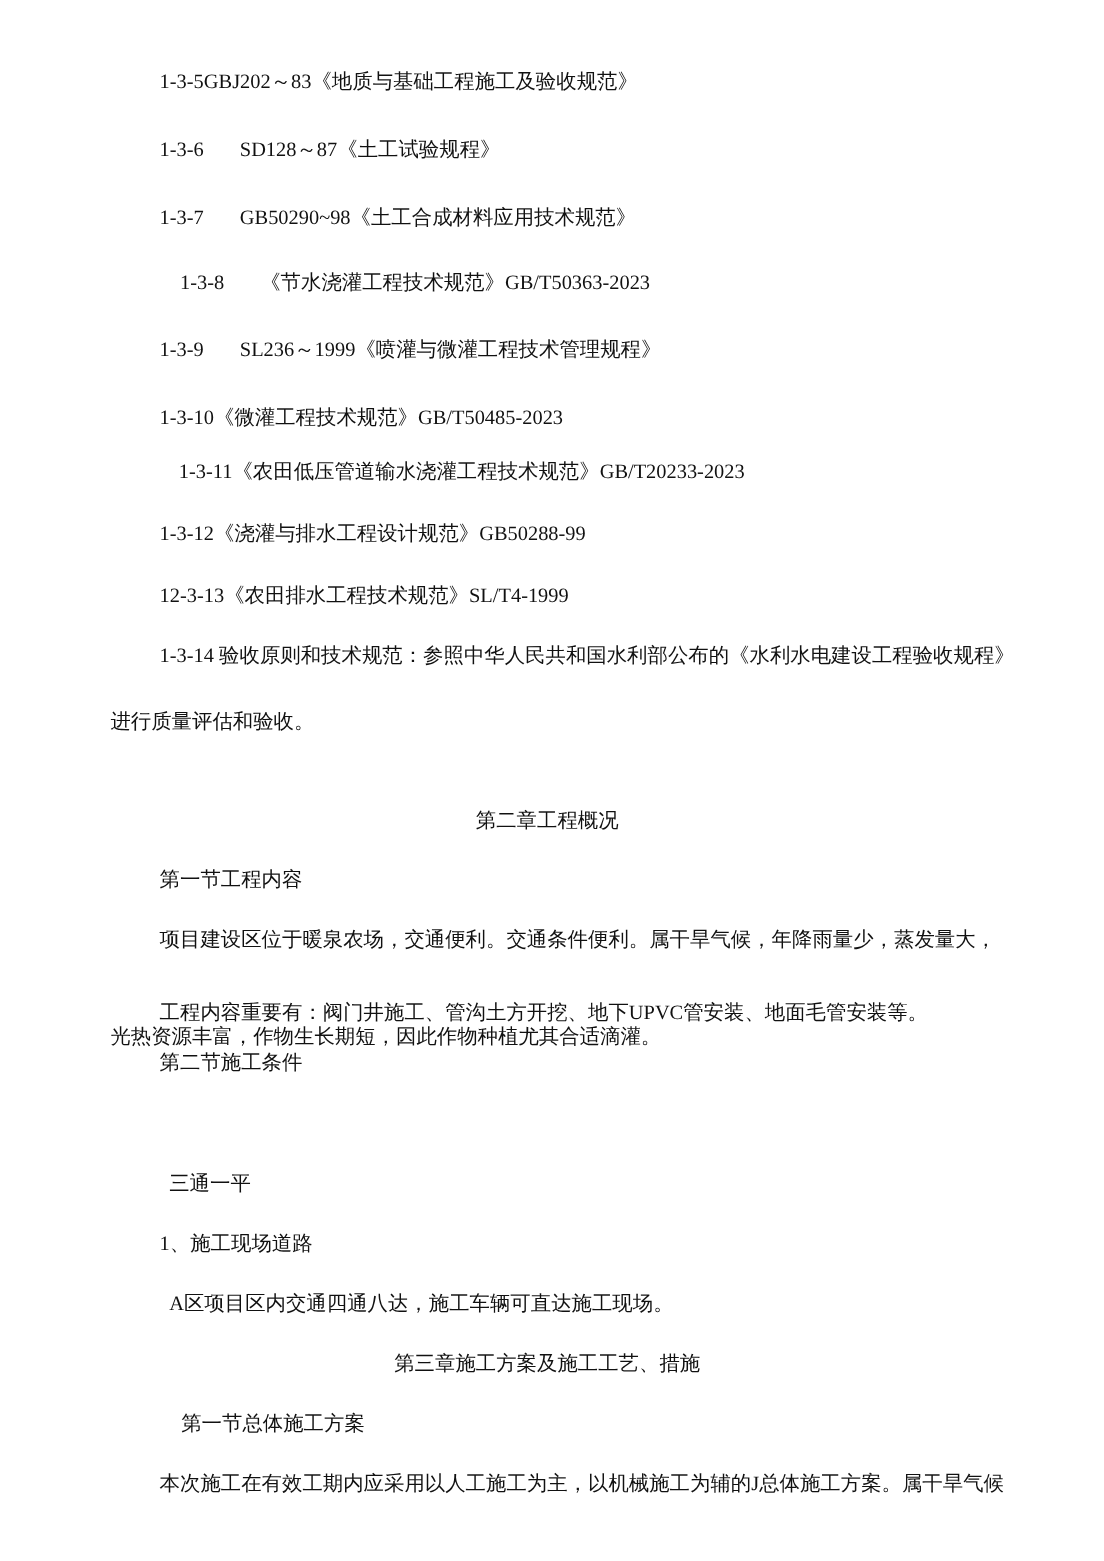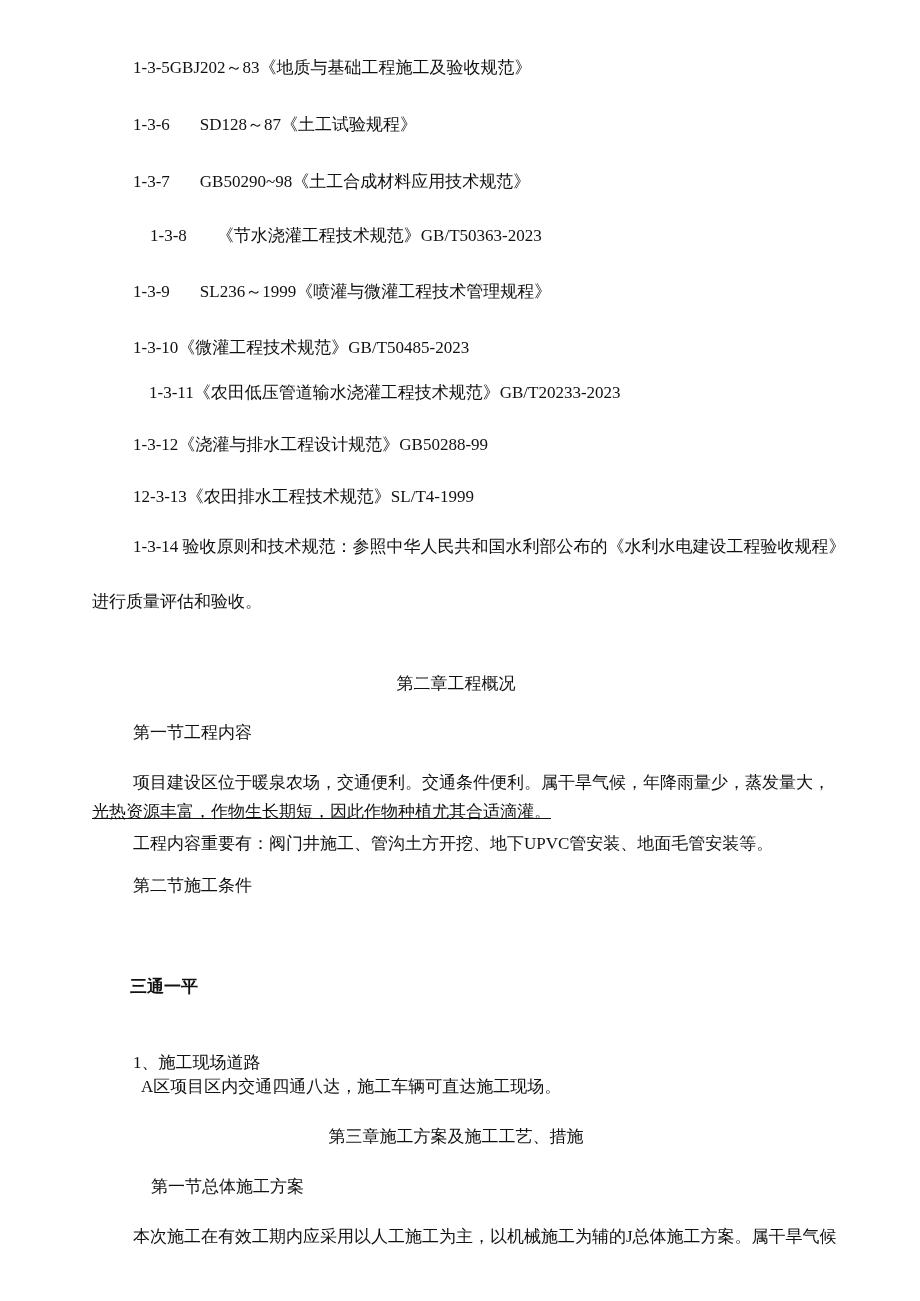--- a/index.html
+++ b/index.html
@@ -66,22 +66,22 @@
 <div class="line" style="left:133px; top:487px;">
   <span>12-3-13</span><span>《农田排水工程技术规范》SL/T4-1999</span>
 </div>
 
 <div class="line" style="left:133px; top:537px;">1-3-14 验收原则和技术规范：参照中华人民共和国水利部公布的《水利水电建设工程验收规程》</div>
 <div class="line" style="left:92px; top:592px;">进行质量评估和验收。</div>
 
 <div class="line center" style="top:674px;">第二章工程概况</div>
 <div class="line" style="left:133px; top:723px;">第一节工程内容</div>
 <div class="line" style="left:133px; top:773px;">项目建设区位于暖泉农场，交通便利。交通条件便利。属干旱气候，年降雨量少，蒸发量大，</div>
-<div class="line" style="left:92px; top:802px;text-decoration:underline;">光热资源丰富，作物生长期短，因此作物种植尤其合适滴灌。</div>
+<div class="line" style="left:92px; top:854px;">光热资源丰富，作物生长期短，因此作物种植尤其合适滴灌。</div>
 <div class="line" style="left:133px; top:834px;">工程内容重要有：阀门井施工、管沟土方开挖、地下UPVC管安装、地面毛管安装等。</div>
 <div class="line" style="left:133px; top:876px;">第二节施工条件</div>
-<div class="line" style="left:130px; top:977px;font-weight:bold;">三通一平</div>
-<div class="line" style="left:133px; top:1027px;margin-top:26px;">1、施工现场道路</div>
+<div class="line" style="left:141px; top:977px;">三通一平</div>
+<div class="line" style="left:133px; top:1027px;">1、施工现场道路</div>
 <div class="line" style="left:141px; top:1077px;">A区项目区内交通四通八达，施工车辆可直达施工现场。</div>
 
 <div class="line center" style="top:1127px;">第三章施工方案及施工工艺、措施</div>
 <div class="line" style="left:151px; top:1177px;font-family:Liberation Serif, serif;">第一节总体施工方案</div>
 <div class="line" style="left:133px; top:1227px;">本次施工在有效工期内应采用以人工施工为主，以机械施工为辅的J总体施工方案。属干旱气候</div>
 
 </body></html>

